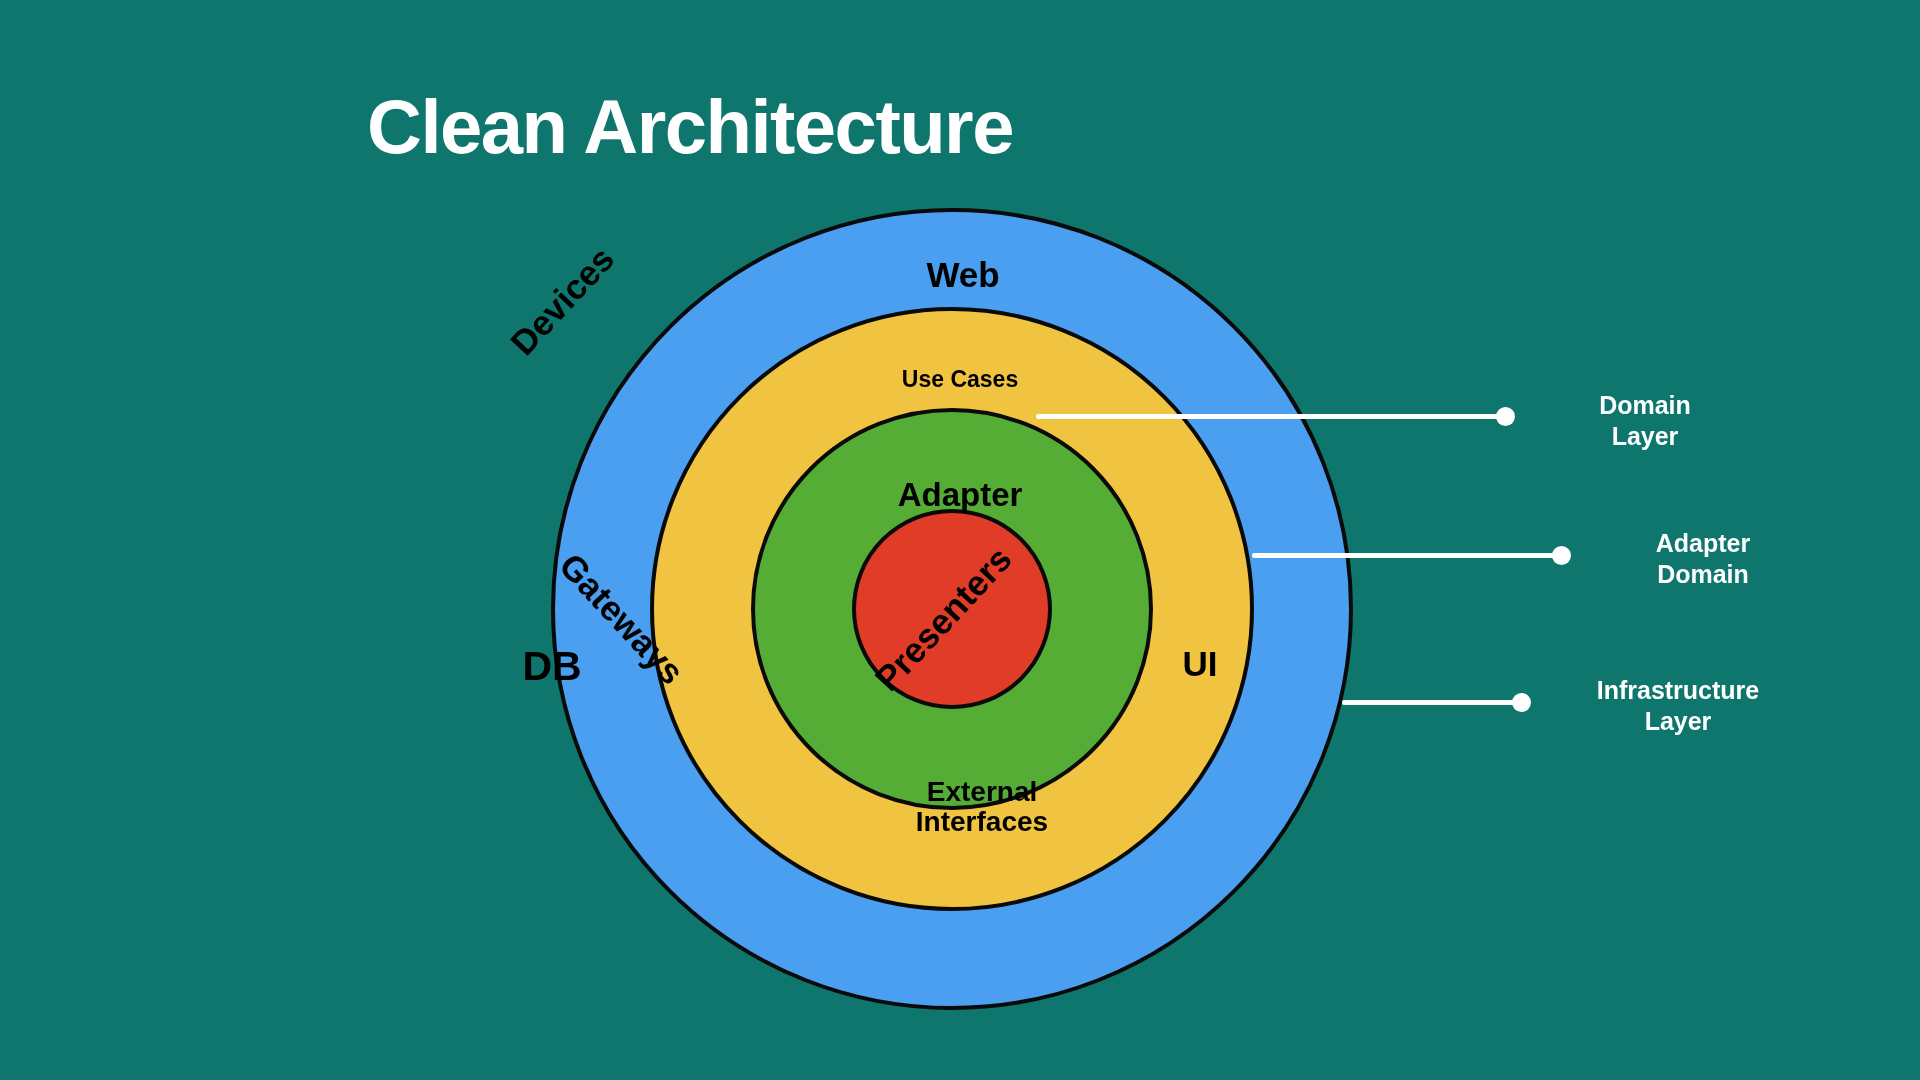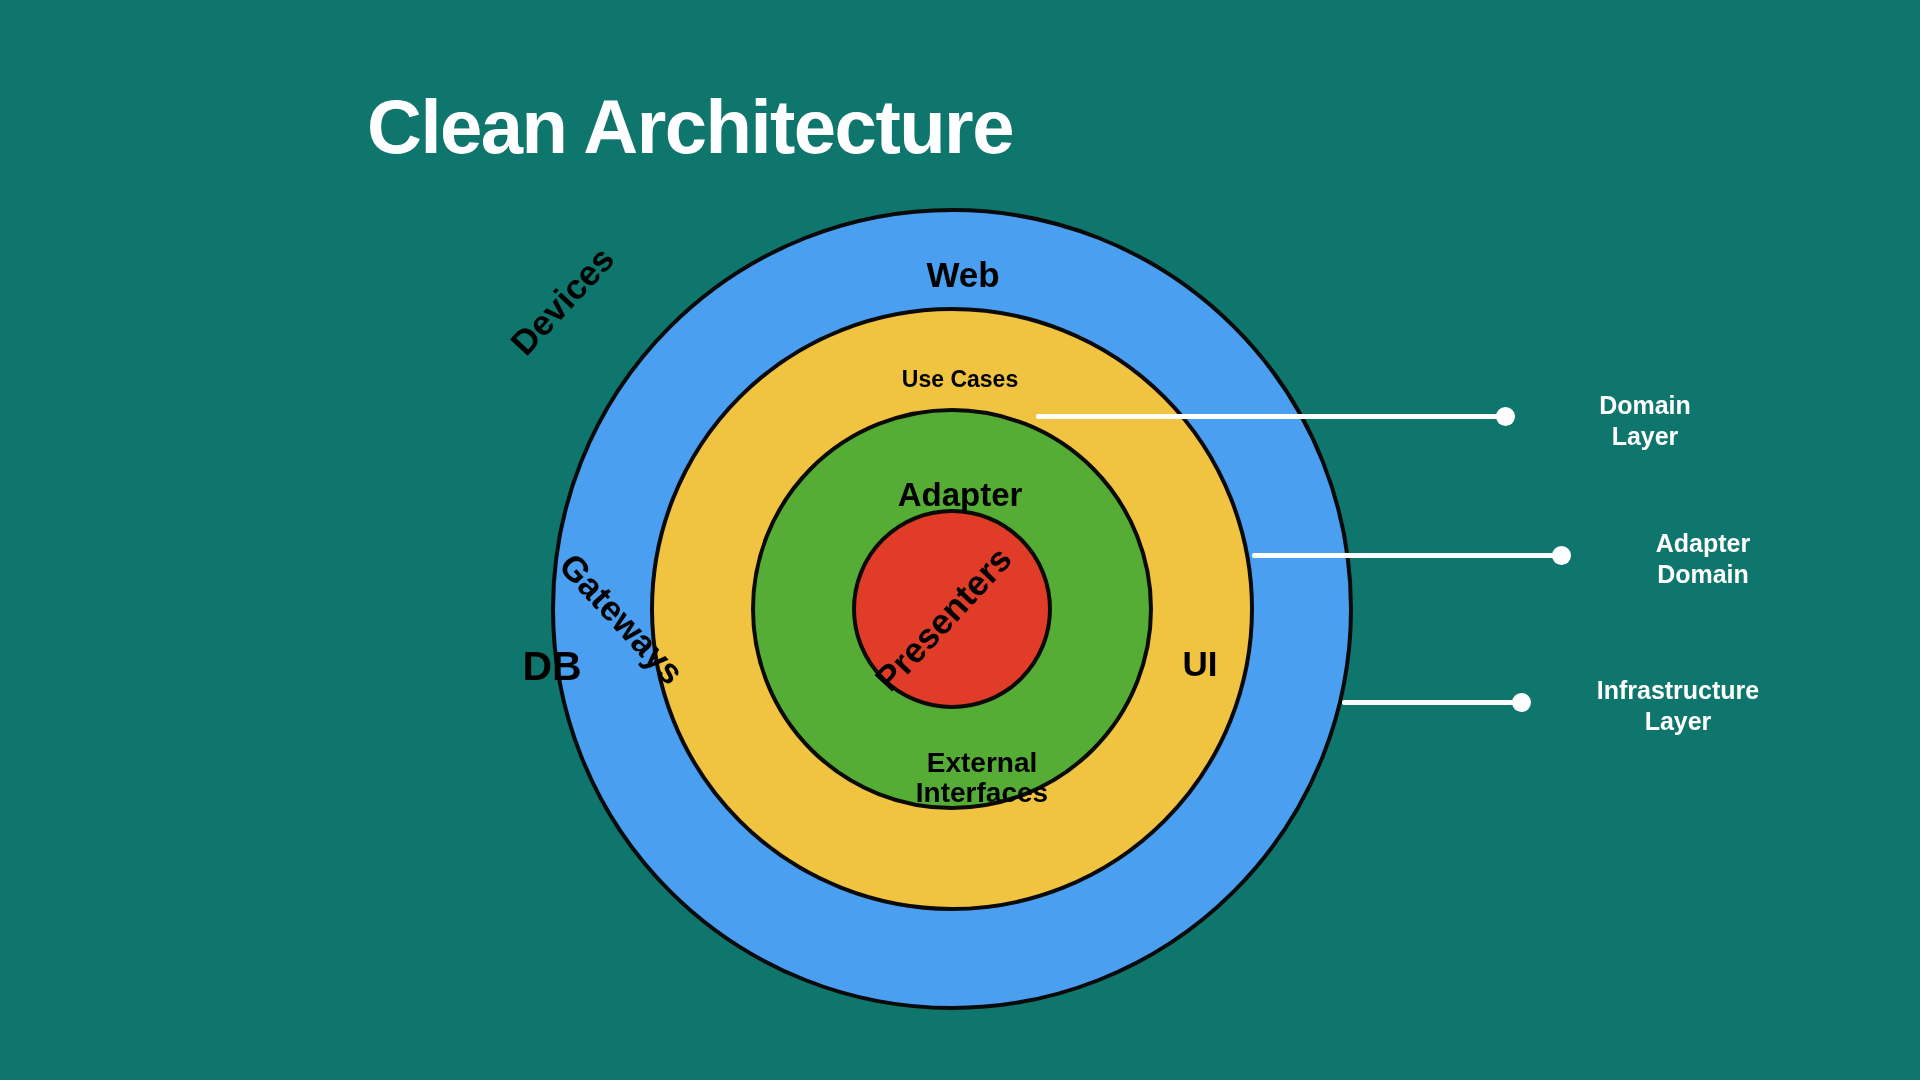--- a/index.html
+++ b/index.html
@@ -134,21 +134,21 @@
   <div class="ring" id="ring-adapter" style="left:650px; top:307px; width:604px; height:604px;"></div>
 
   <div class="ring" id="ring-usecases" style="left:751px; top:408px; width:402px; height:402px;"></div>
 
   <div class="ring" id="ring-entities" style="left:852px; top:509px; width:200px; height:200px;"></div>
 
   <div class="ring-label" id="label-web">Web</div>
   <div class="ring-label" id="label-devices">Devices</div>
   <div class="ring-label" id="label-db">DB</div>
   <div class="ring-label" id="label-ui">UI</div>
-  <div class="ring-label" id="label-external" style="white-space:pre-line;">External
+  <div class="ring-label" id="label-external" style="white-space:pre-line;margin-top:29px;">External
 Interfaces</div>
 
   <div class="ring-label" id="label-gateways">Gateways</div>
   <div class="ring-label" id="label-presenters">Presenters</div>
 
   <div class="ring-label" id="label-usecases">Use Cases</div>
   <div class="ring-label" id="label-entities">Adapter</div>
 
   <div class="callout-line" id="callout-line-domain"></div>
   <div class="callout-dot" id="callout-dot-domain"></div>

